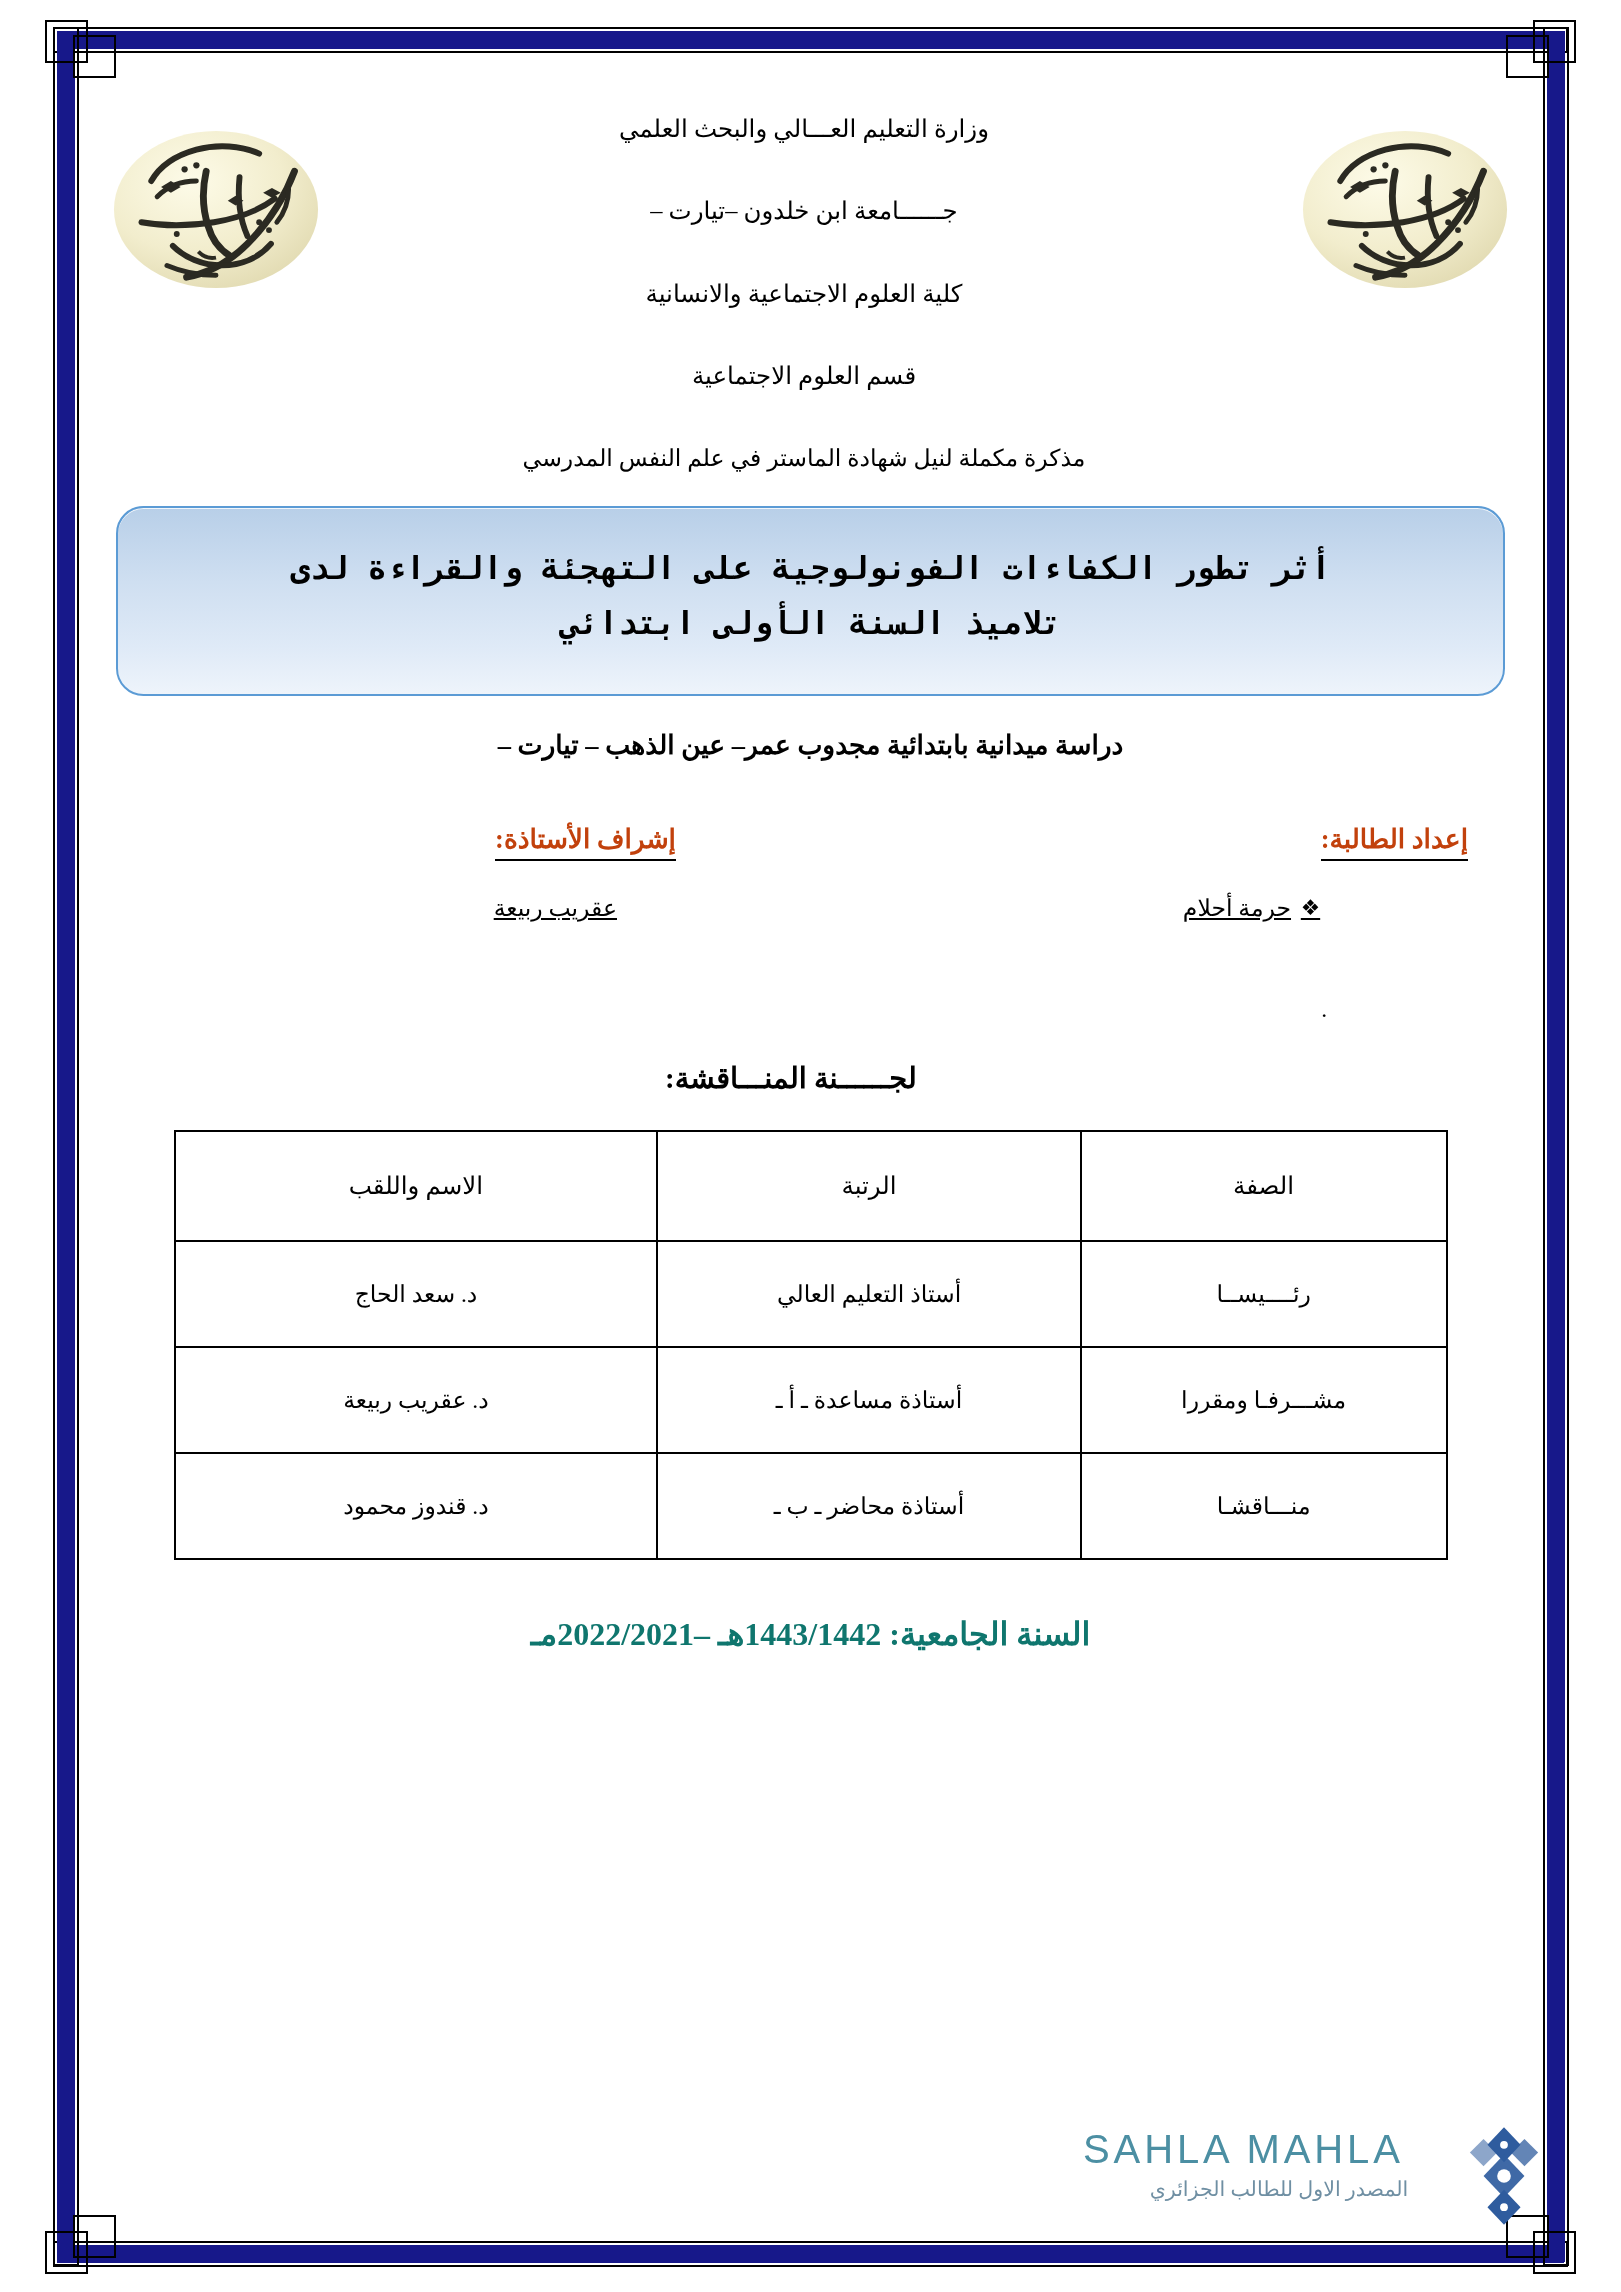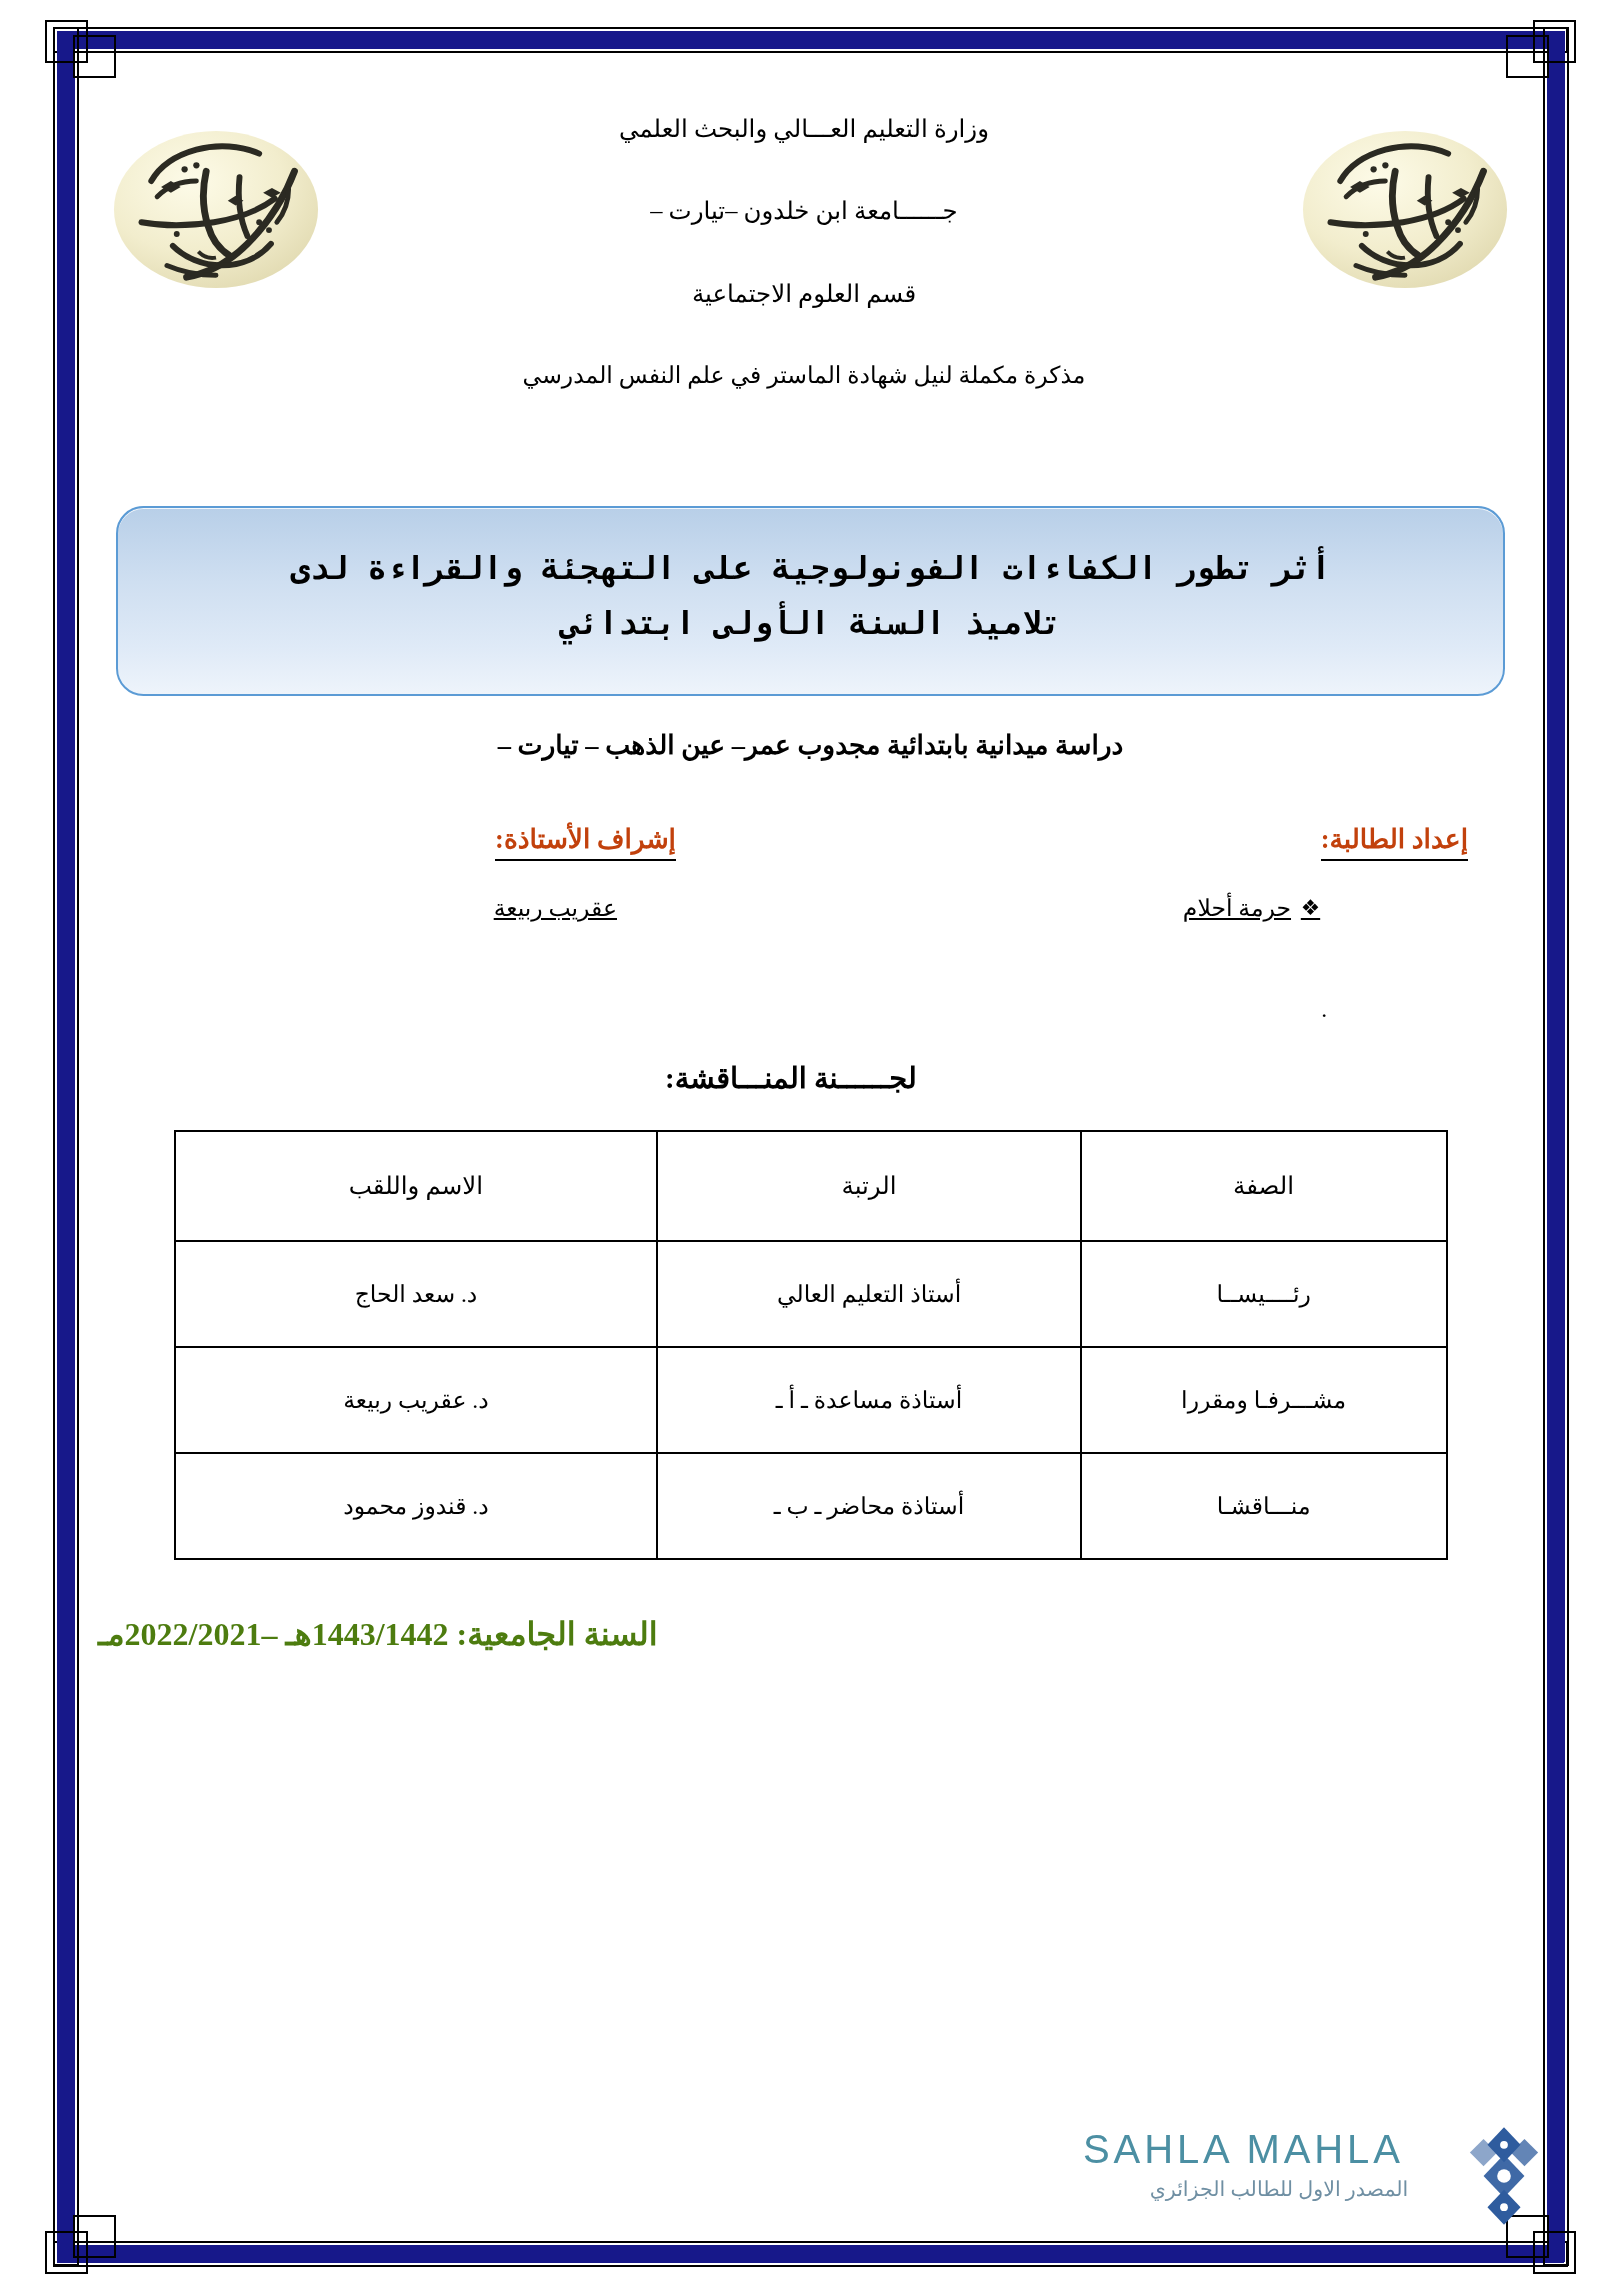--- a/index.html
+++ b/index.html
@@ -206,24 +206,24 @@
   .committee-table .col-rank   { width: 412px; }
   .committee-table .col-role   { width: 356px; }
 
   .committee-table thead td {
     font-size: 24.5px;
     height: 110px;
   }
 
   
   .year-line {
-    text-align: left;
+    text-align: center;
     font-size: 32px;
     font-weight: bold;
-    color: #4d7c0f;
+    color: #0f766e;
     margin-top: 55px;
     direction: rtl;
   }
 
   
   .watermark {
     position: absolute;
     left: 1083px;
     top: 2129px;
     width: 451px;
@@ -349,20 +349,21 @@
           <circle cx="160" cy="104" r="3"></circle>
           <circle cx="66" cy="108" r="3"></circle>
           <path d="M88 126 q8 8 18 6" fill="none" stroke="#2b2a22" stroke-width="4"></path>
         </g>
       </svg>
     </div>
 
     <div class="header-lines">
       <div class="header-line">وزارة التعليم العـــالي والبحث العلمي</div>
       <div class="header-line">جــــــامعة ابن خلدون –تيارت –</div>
+      <div class="header-line">كلية العلوم الاجتماعية والانسانية</div>
       <div class="header-line">قسم العلوم الاجتماعية</div>
       <div class="header-line degree">مذكرة مكملة لنيل شهادة الماستر في علم النفس المدرسي</div>
     </div>
   </div>
 
   <div class="title-box">
     <div class="title-line">أثر تطور الكفاءات الفونولوجية على التهجئة والقراءة لدى</div>
     <div class="title-line">تلاميذ السنة الأولى ابتدائي</div>
   </div>
 

